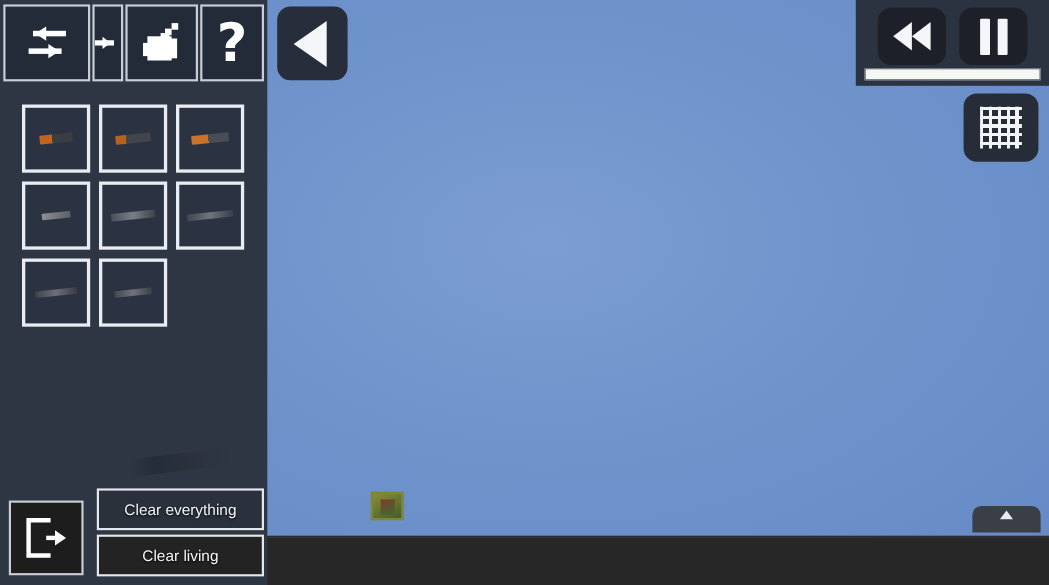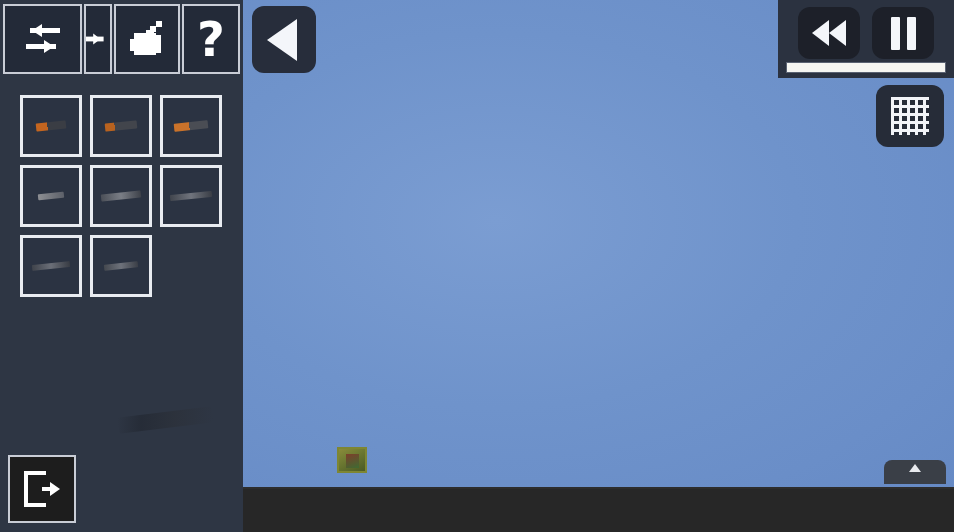--- a/index.html
+++ b/index.html
@@ -197,15 +197,19 @@
         <g fill="none" stroke="#ffffff" stroke-width="4">
           <path d="M26 4 H6 V36 H26"></path>
         </g>
         <g fill="#ffffff">
           <rect x="22" y="18" width="14" height="4"></rect>
           <polygon points="40,20 30,13 30,27"></polygon>
         </g>
       </svg>
     </div>
 
+    <div class="clear-stack">
+      <div class="clear-btn">Clear everything</div>
+      <div class="clear-btn dark">Clear living</div>
+    </div>
 
   </div>
 </div>
 
 </body></html>

